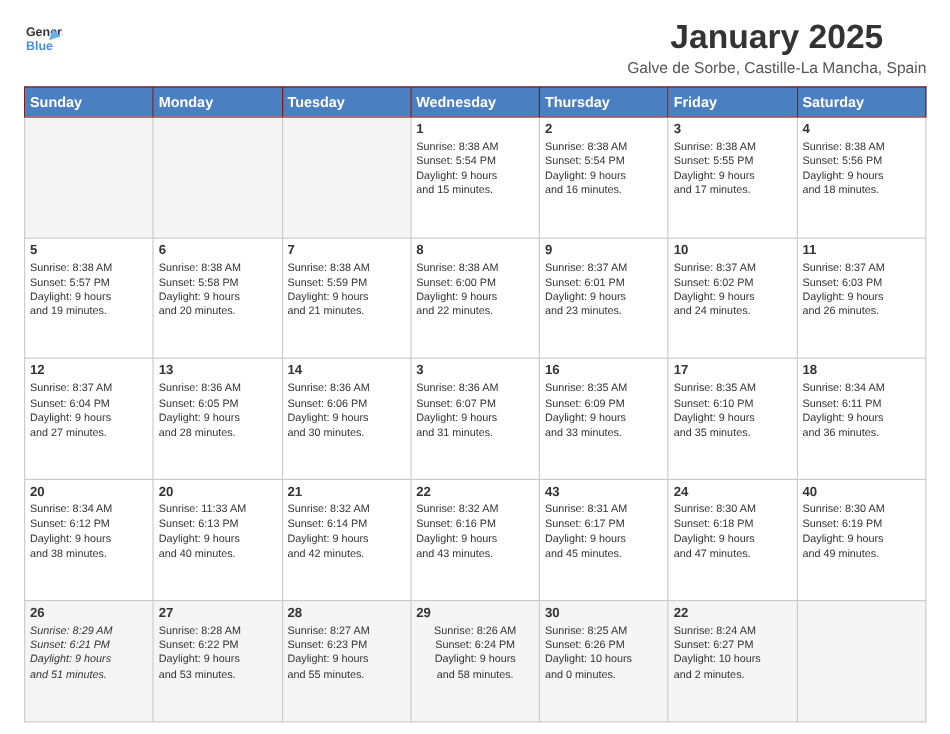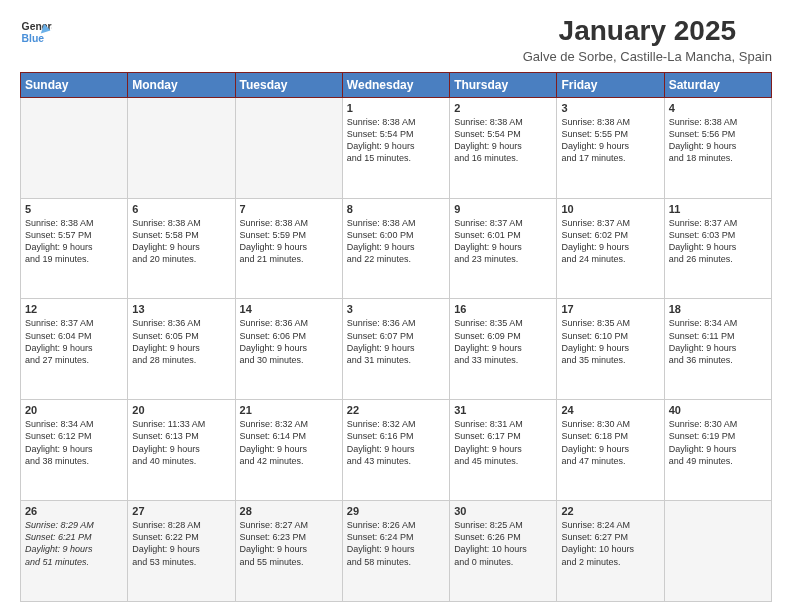--- a/index.html
+++ b/index.html
@@ -279,21 +279,21 @@
 and 42 minutes.</div>
           </td>
           <td>
             <div class="day-num">22</div>
             <div class="day-info" style="white-space: pre-line;">Sunrise: 8:32 AM
 Sunset: 6:16 PM
 Daylight: 9 hours
 and 43 minutes.</div>
           </td>
           <td>
-            <div class="day-num">31</div>
+            <div class="day-num">43</div>
             <div class="day-info" style="white-space: pre-line;">Sunrise: 8:31 AM
 Sunset: 6:17 PM
 Daylight: 9 hours
 and 45 minutes.</div>
           </td>
           <td>
             <div class="day-num">24</div>
             <div class="day-info" style="white-space: pre-line;">Sunrise: 8:30 AM
 Sunset: 6:18 PM
 Daylight: 9 hours
@@ -324,21 +324,21 @@
           </td>
           <td>
             <div class="day-num">28</div>
             <div class="day-info" style="white-space: pre-line;">Sunrise: 8:27 AM
 Sunset: 6:23 PM
 Daylight: 9 hours
 and 55 minutes.</div>
           </td>
           <td>
             <div class="day-num">29</div>
-            <div class="day-info" style="white-space: pre-line;">Sunrise: 8:26 AM
+            <div class="day-info" style="white-space: pre-line; text-align: center;">Sunrise: 8:26 AM
 Sunset: 6:24 PM
 Daylight: 9 hours
 and 58 minutes.</div>
           </td>
           <td>
             <div class="day-num">30</div>
             <div class="day-info" style="white-space: pre-line;">Sunrise: 8:25 AM
 Sunset: 6:26 PM
 Daylight: 10 hours
 and 0 minutes.</div>

